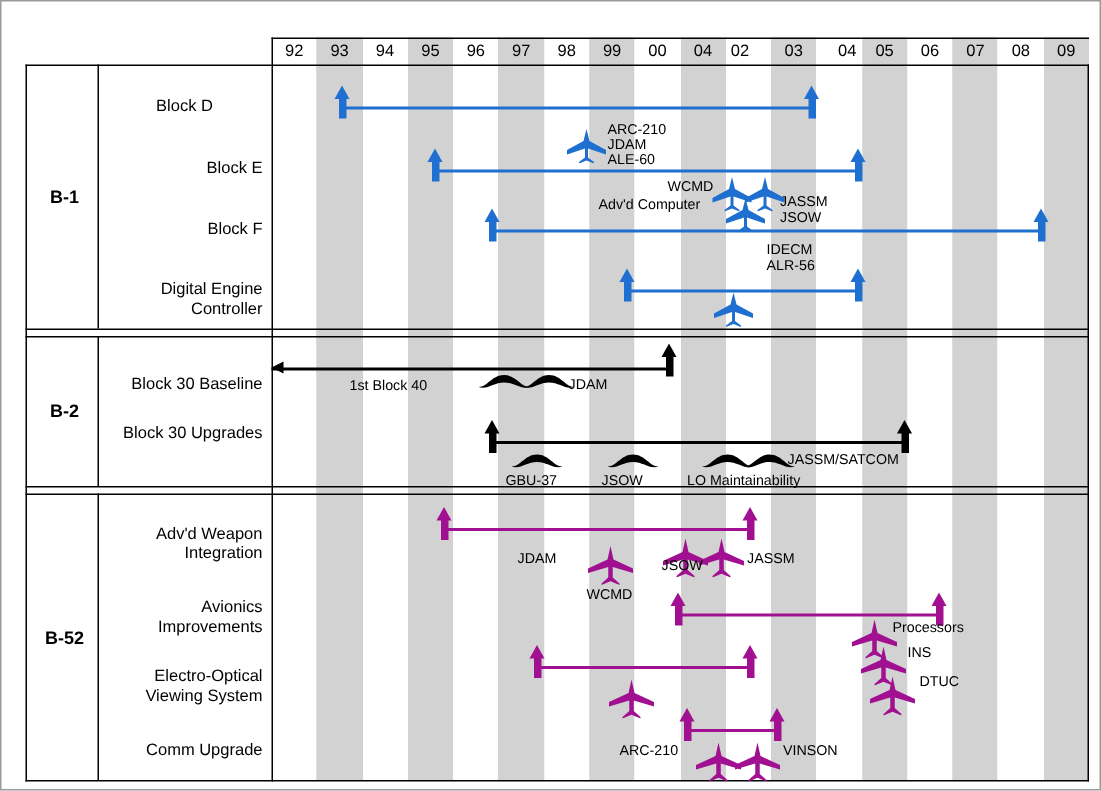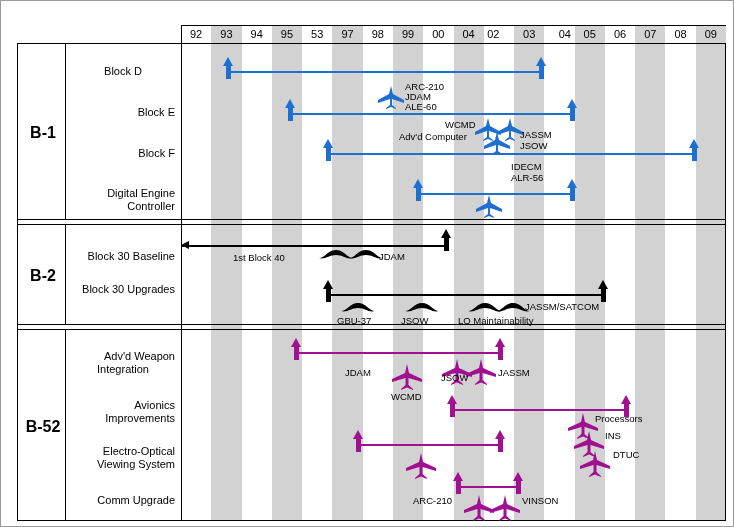--- a/index.html
+++ b/index.html
@@ -55,21 +55,21 @@
     position:absolute;
     background:#000;height:1px;
   }
   .vline{
     position:absolute;
     background:#000;width:1px;
   }
   
   .grouplabel{
     position:absolute;
-    font-size:16px;font-weight:bold;color:#000;
+    font-size:12px;font-weight:bold;color:#000;
     text-align:center;
   }
   .rowlabel{
     position:absolute;
     font-size:11px;color:#000;
     text-align:right;
     line-height:13px;
   }
   
   .bar{
@@ -158,21 +158,21 @@
       <div class="gridline" style="left: 484.444px; background: rgb(255, 255, 255);"></div>
       <div class="colband" style="left: 514.722px; width: 30.2778px;"></div>
       <div class="gridline" style="left: 514.722px; background: rgb(210, 210, 210);"></div>
     </div>
 
   <div class="yearrow" id="year-axis">
       <div class="yearcell" style="left: 0px; width: 30.2778px;">92</div>
       <div class="yearcell" style="left: 30.2778px; width: 30.2778px;">93</div>
       <div class="yearcell" style="left: 60.5556px; width: 30.2778px;">94</div>
       <div class="yearcell" style="left: 90.8333px; width: 30.2778px;">95</div>
-      <div class="yearcell" style="left: 121.111px; width: 30.2778px;">53</div>
+      <div class="yearcell" style="left: 121.111px; width: 30.2778px;">96</div>
       <div class="yearcell" style="left: 151.389px; width: 30.2778px;">97</div>
       <div class="yearcell" style="left: 181.667px; width: 30.2778px;">98</div>
       <div class="yearcell" style="left: 211.944px; width: 30.2778px;">99</div>
       <div class="yearcell" style="left: 242.222px; width: 30.2778px;">00</div>
       <div class="yearcell" style="left: 272.5px; width: 30.2778px;">04</div>
       <div class="yearcell" style="left: 302.778px; width: 19px;">02</div>
       <div class="yearcell" style="left: 333.056px; width: 30.2778px;">03</div>
       <div class="yearcell" style="left: 363.333px; width: 41px; text-align: center;">04</div>
       <div class="yearcell" style="left: 393.611px; width: 30.2778px;">05</div>
       <div class="yearcell" style="left: 423.889px; width: 30.2778px;">06</div>
@@ -202,21 +202,21 @@
   <div class="rowlabel" style="left:70px;top:64px;width:104px;text-align:center;">Block D</div>
   <div class="rowlabel" style="left:70px;top:105px;width:104px;">Block E</div>
   <div class="rowlabel" style="left:70px;top:146px;width:104px;">Block F</div>
   <div class="rowlabel" style="left:70px;top:186px;width:104px;">Digital Engine</div>
   <div class="rowlabel" style="left:70px;top:199px;width:104px;">Controller</div>
 
   <div class="rowlabel" style="left:62px;top:249px;width:112px;">Block 30 Baseline</div>
   <div class="rowlabel" style="left:62px;top:282px;width:112px;">Block 30 Upgrades</div>
 
   <div class="rowlabel" style="left:70px;top:349px;width:104px;">Adv'd Weapon</div>
-  <div class="rowlabel" style="left:70px;top:362px;width:104px;text-align:center;">Integration</div>
+  <div class="rowlabel" style="left:70px;top:362px;width:104px;">Integration</div>
   <div class="rowlabel" style="left:70px;top:398px;width:104px;">Avionics</div>
   <div class="rowlabel" style="left:70px;top:411px;width:104px;">Improvements</div>
   <div class="rowlabel" style="left:70px;top:444px;width:104px;">Electro-Optical</div>
   <div class="rowlabel" style="left:70px;top:457px;width:104px;">Viewing System</div>
   <div class="rowlabel" style="left:70px;top:493px;width:104px;">Comm Upgrade</div>
 
   <div class="bar blue" style="left:228px;top:70px;width:313px;"></div>
   <div class="arrow blue" style="left:222px;top:56px;">
       <span class="stem"></span>
       <span class="head"></span>

